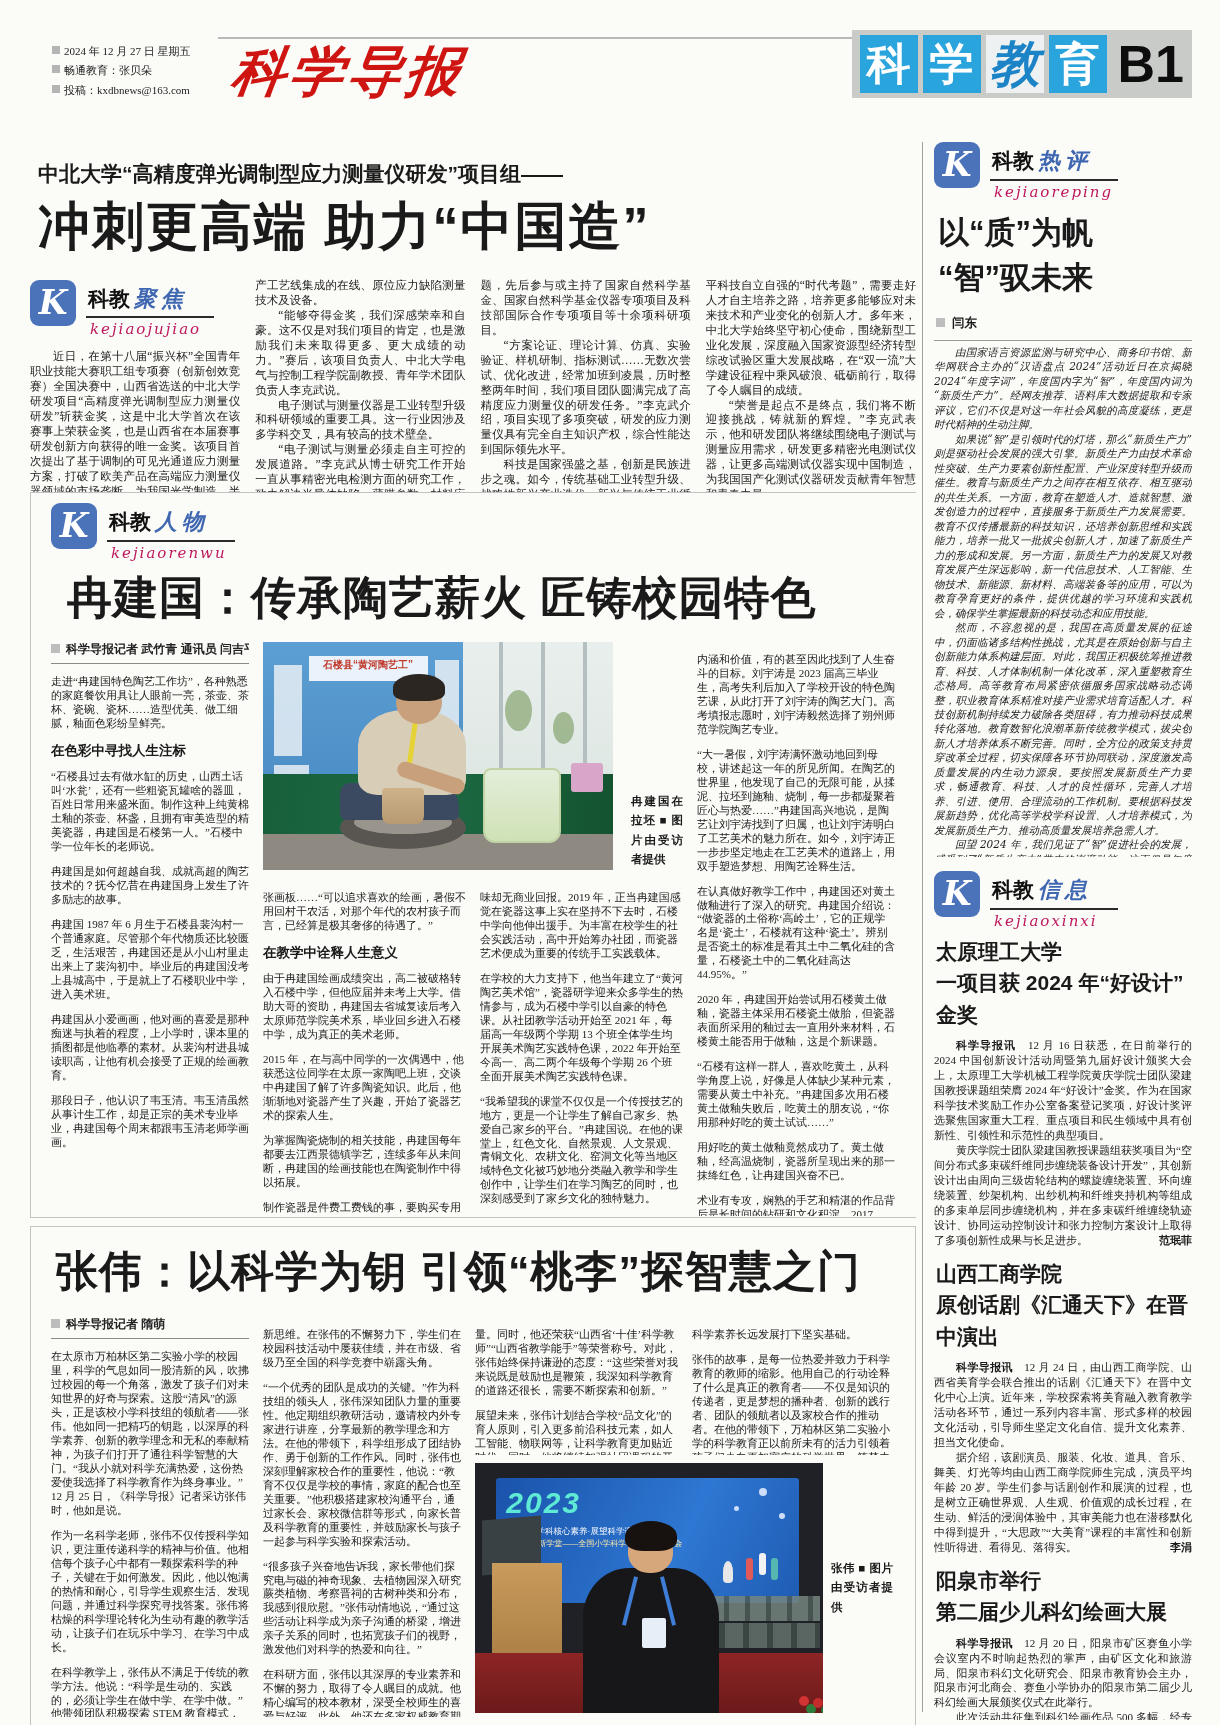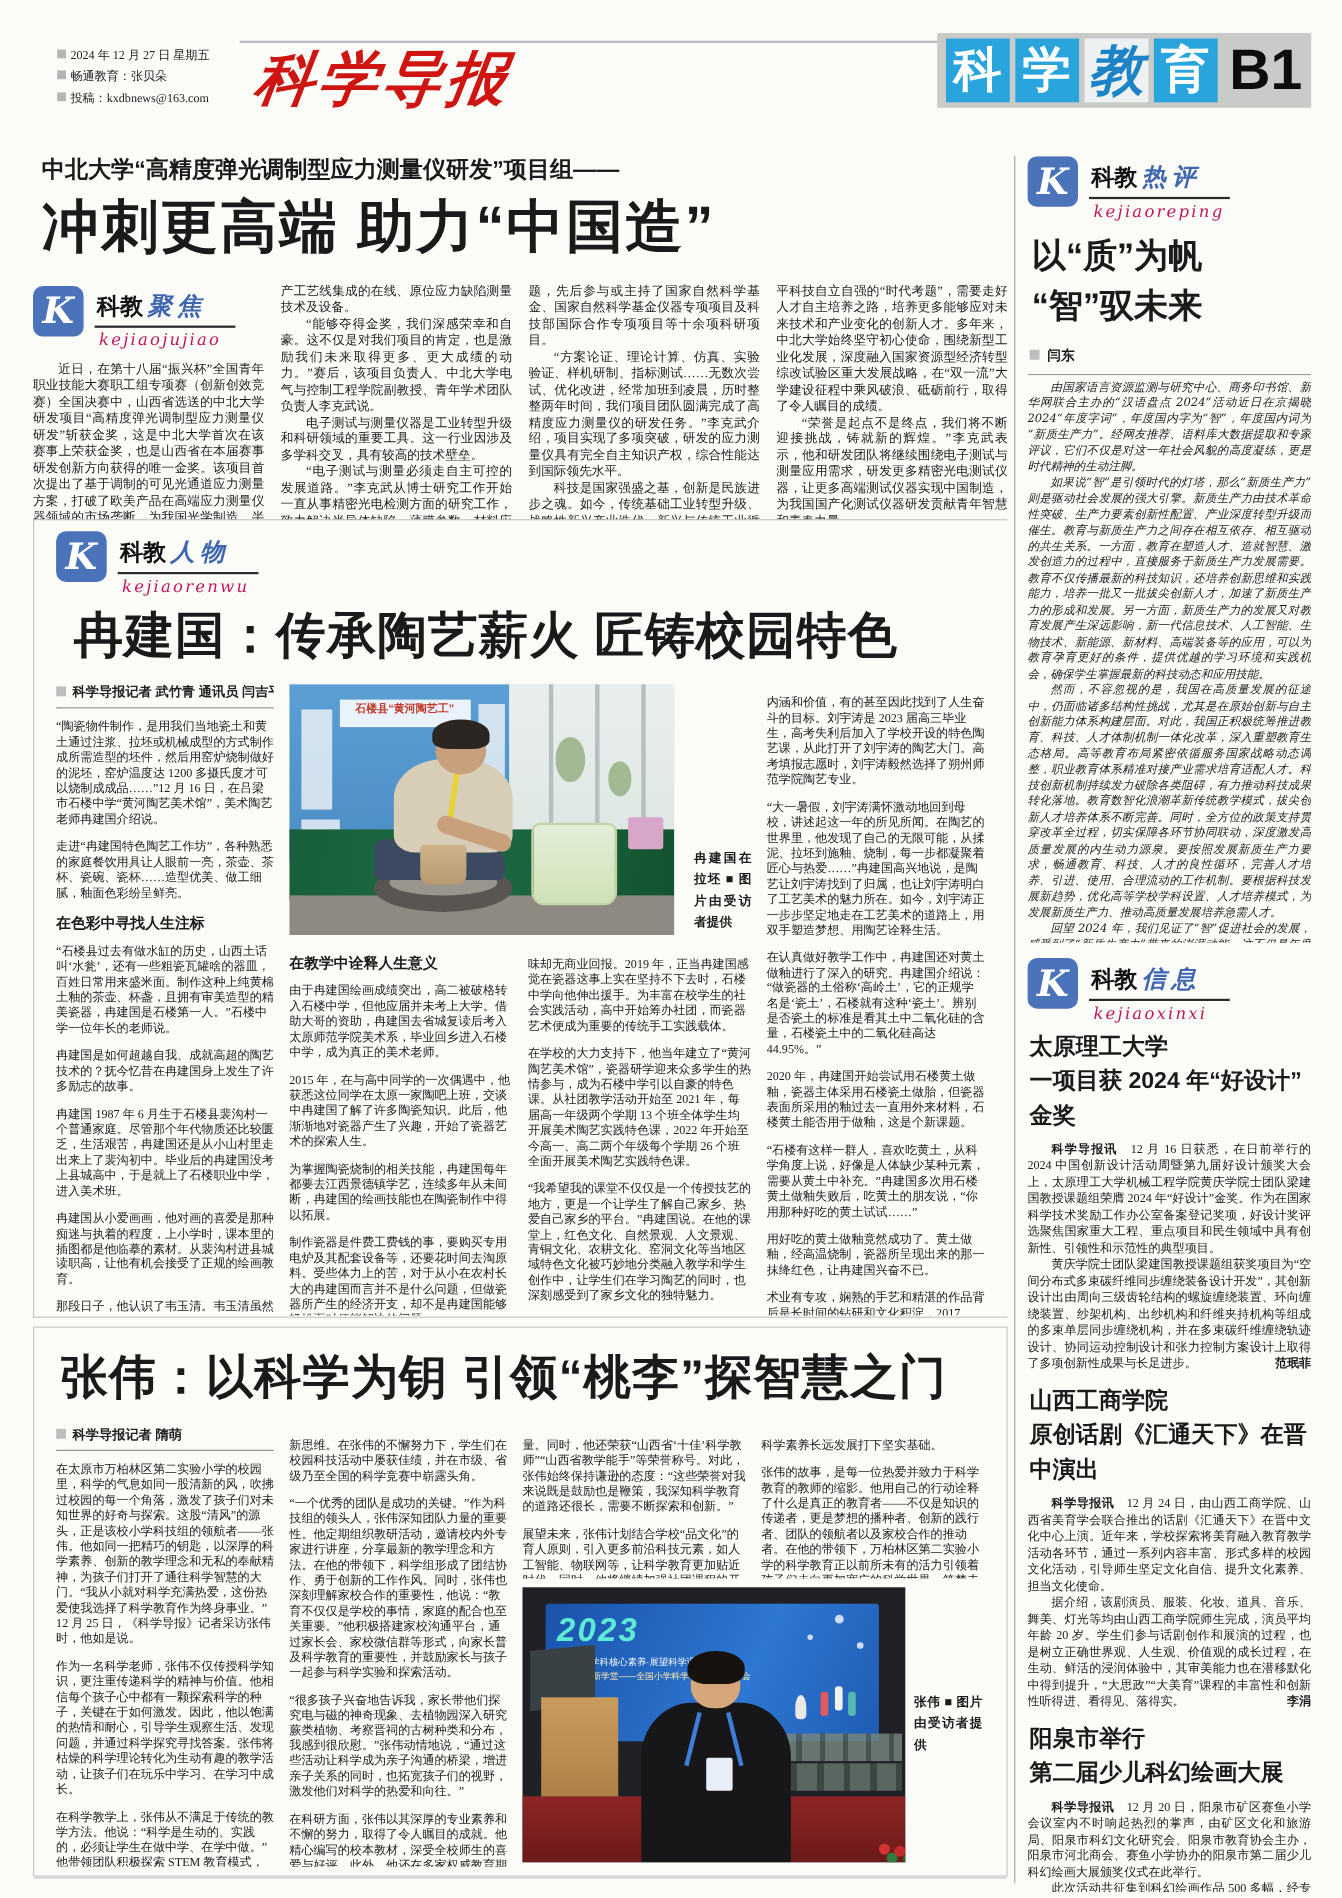--- a/index.html
+++ b/index.html
@@ -11,21 +11,21 @@
   .info-block{position:absolute;left:52px;top:42px;font-size:11px;line-height:1.75;color:#222;}
   .info-block .row{white-space:nowrap;}
   .info-block .sq{display:inline-block;width:8px;height:8px;background:#b5b5b5;margin-right:4px;vertical-align:1px;}
   .masthead{position:absolute;left:232px;top:36px;font-family:"DejaVu Serif",serif;font-style:italic;font-weight:bold;font-size:54px;color:#cf1511;transform:skewX(-8deg);letter-spacing:4px;}
   .brand-band{position:absolute;right:28px;top:30px;height:68px;background:#c9cbc8;display:flex;align-items:center;gap:5px;padding:0 8px;}
   .tile{width:58px;height:58px;background:#2aa4dd;color:#fff;font-family:"Liberation Sans",sans-serif;font-weight:bold;font-size:44px;line-height:58px;text-align:center;}
   .tile.light{background:#eef1f1;color:#1c84c6;font-family:"DejaVu Serif",serif;font-style:italic;font-size:50px;}
   .page-no{font-family:"Liberation Sans",sans-serif;font-weight:bold;font-size:52px;color:#0d0d0d;padding-left:6px;}
 
   
-  .main-left{position:absolute;left:30px;top:134px;width:886px;}
+  .main-left{position:absolute;left:30px;top:154px;width:886px;}
   .v-divider{position:absolute;left:922px;top:142px;width:1px;height:1570px;background:#9f9f9f;}
   .sidebar{position:absolute;left:934px;top:142px;width:258px;height:1578px;overflow:hidden;}
 
   
   .badge{display:flex;align-items:flex-start;gap:10px;margin-bottom:6px;}
   .badge-k{width:46px;height:46px;background:#4b73b9;border-radius:9px;color:#fff;font-family:"DejaVu Serif",serif;font-style:italic;font-weight:bold;font-size:33px;line-height:46px;text-align:center;flex:0 0 auto;}
   .badge-line{border-bottom:2px solid #2a2a2a;padding:4px 26px 3px 2px;white-space:nowrap;}
   .badge-prefix{font-family:"Liberation Sans",sans-serif;font-weight:bold;font-size:21px;color:#111;}
   .badge-word{font-family:"DejaVu Serif",serif;font-style:italic;font-weight:bold;font-size:22px;color:#3f66b0;letter-spacing:5px;margin-left:4px;}
   .badge-pinyin{font-family:"DejaVu Serif",serif;font-style:italic;font-size:15px;color:#be185d;letter-spacing:2px;padding:2px 0 0 4px;}
@@ -192,21 +192,20 @@
         <div class="badge-text">
           <div class="badge-line"><span class="badge-prefix">科教</span><span class="badge-word">人物</span></div>
           <div class="badge-pinyin">kejiaorenwu</div>
         </div>
       </div>
       <div class="rw-headline">冉建国：传承陶艺薪火  匠铸校园特色</div>
       <div class="rw-body">
         <div class="rw-c1">
           <div class="byline"><span class="sq"></span><span>科学导报记者 武竹青 通讯员 闫吉平</span></div>
           <div>
-              <p>“陶瓷物件制作，是用我们当地瓷土和黄土通过注浆、拉坯或机械成型的方式制作成所需造型的坯件，然后用窑炉烧制做好的泥坯，窑炉温度达 1200 多摄氏度才可以烧制成成品……”12 月 16 日，在吕梁市石楼中学“黄河陶艺美术馆”，美术陶艺老师冉建国介绍说。</p>
               <p>走进“冉建国特色陶艺工作坊”，各种熟悉的家庭餐饮用具让人眼前一亮，茶壶、茶杯、瓷碗、瓷杯……造型优美、做工细腻，釉面色彩纷呈鲜亮。</p>
               <div class="colsub">在色彩中寻找人生注标</div>
               <p>“石楼县过去有做水缸的历史，山西土话叫‘水瓮’，还有一些粗瓷瓦罐啥的器皿，百姓日常用来盛米面。制作这种上纯黄棉土釉的茶壶、杯盏，且拥有审美造型的精美瓷器，冉建国是石楼第一人。”石楼中学一位年长的老师说。</p>
               <p>冉建国是如何超越自我、成就高超的陶艺技术的？抚今忆昔在冉建国身上发生了许多励志的故事。</p>
               <p>冉建国 1987 年 6 月生于石楼县裴沟村一个普通家庭。尽管那个年代物质还比较匮乏，生活艰苦，冉建国还是从小山村里走出来上了裴沟初中。毕业后的冉建国没考上县城高中，于是就上了石楼职业中学，进入美术班。</p>
               <p>冉建国从小爱画画，他对画的喜爱是那种痴迷与执着的程度，上小学时，课本里的插图都是他临摹的素材。从裴沟村进县城读职高，让他有机会接受了正规的绘画教育。</p>
               <p>那段日子，他认识了韦玉清。韦玉清虽然从事计生工作，却是正宗的美术专业毕业，冉建国每个周末都跟韦玉清老师学画画。</p>
             </div>
         </div>
         <div class="rw-mid">
@@ -238,20 +237,21 @@
               <div class="pp-arm"></div>
               <div class="pp-clay"></div>
             </div>
             <div class="photo-caption">
                 <span>冉建国在拉坯 ■ 图片由受访者提供</span>
               </div>
           </div>
           <div class="rw-midcols">
             <div class="col">
                 <div>
+                  <p class="cont">张画板……“可以追求喜欢的绘画，暑假不用回村干农活，对那个年代的农村孩子而言，已经算是极其奢侈的待遇了。”</p>
                   <div class="colsub">在教学中诠释人生意义</div>
                   <p>由于冉建国绘画成绩突出，高二被破格转入石楼中学，但他应届并未考上大学。借助大哥的资助，冉建国去省城复读后考入太原师范学院美术系，毕业回乡进入石楼中学，成为真正的美术老师。</p>
                   <p>2015 年，在与高中同学的一次偶遇中，他获悉这位同学在太原一家陶吧上班，交谈中冉建国了解了许多陶瓷知识。此后，他渐渐地对瓷器产生了兴趣，开始了瓷器艺术的探索人生。</p>
                   <p>为掌握陶瓷烧制的相关技能，冉建国每年都要去江西景德镇学艺，连续多年从未间断，冉建国的绘画技能也在陶瓷制作中得以拓展。</p>
                   <p>制作瓷器是件费工费钱的事，要购买专用电炉及其配套设备等，还要花时间去淘原料。受些体力上的苦，对于从小在农村长大的冉建国而言并不是什么问题，但做瓷器所产生的经济开支，却不是冉建国能够轻松面对便能解决的问题。</p>
                 </div>
               </div>
             <div class="col">
                 <div>
                   <p class="cont">味却无商业回报。2019 年，正当冉建国感觉在瓷器这事上实在坚持不下去时，石楼中学向他伸出援手。为丰富在校学生的社会实践活动，高中开始筹办社团，而瓷器艺术便成为重要的传统手工实践载体。</p>

